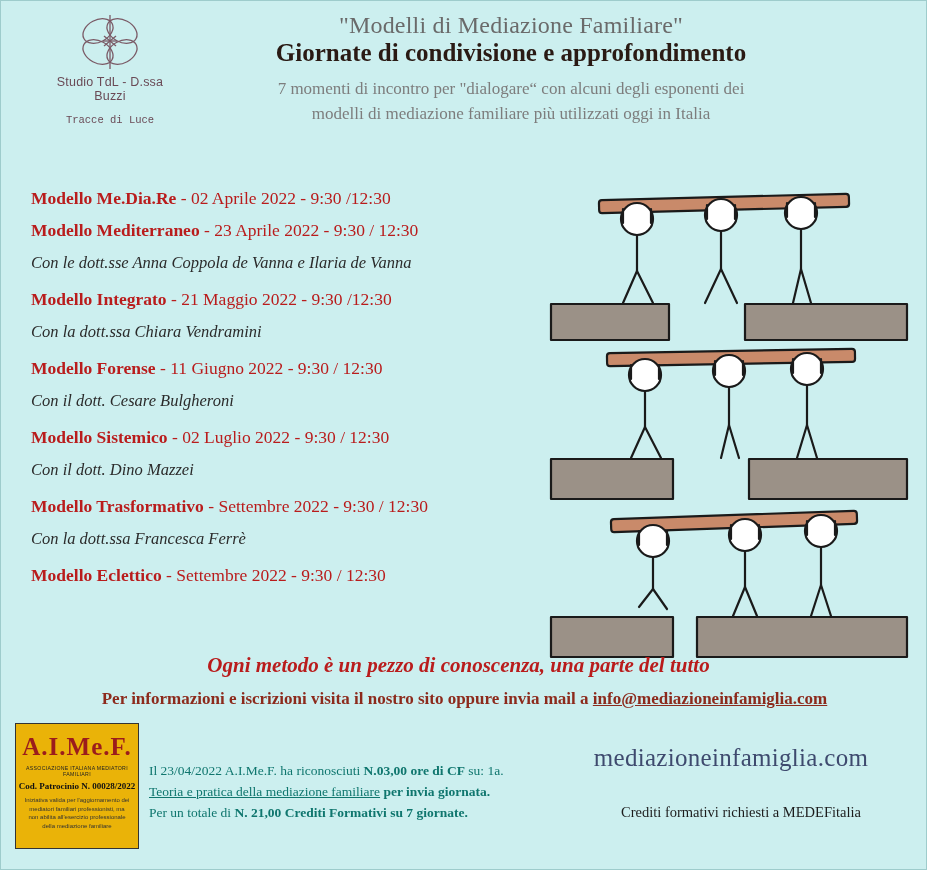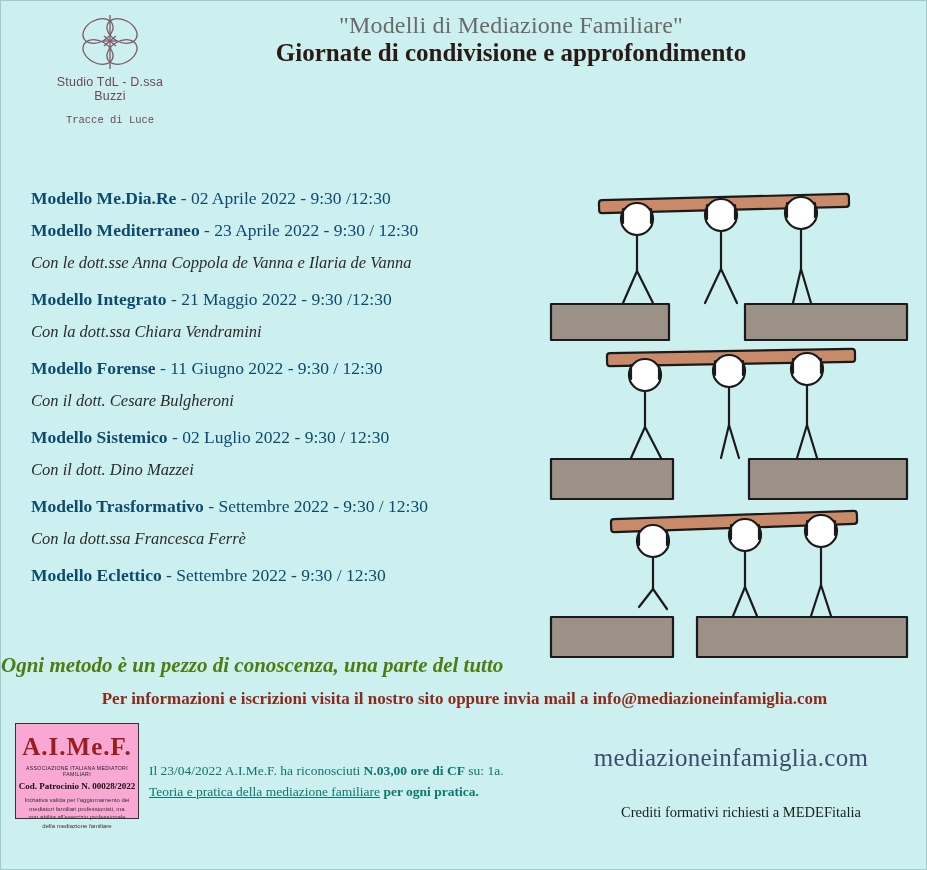--- a/index.html
+++ b/index.html
@@ -87,21 +87,21 @@
   
   .program {
     position: absolute;
     left: 30px;
     top: 184px;
     width: 510px;
   }
   .prog-item { margin-bottom: 6px; }
   .prog-line {
     font-size: 17.5px;
-    color: #0c4a6e;
+    color: #b91c1c;
     line-height: 1.5;
   }
   .prog-line .model {
     font-weight: bold;
   }
   .prog-people {
     font-size: 16.5px;
     font-style: italic;
     color: #2b2b2b;
     line-height: 1.5;
@@ -117,58 +117,60 @@
     width: 360px;
     height: 480px;
   }
 
   
   .motto {
     position: absolute;
     left: 0;
     top: 652px;
     width: 915px;
+    text-align: center;
     font-size: 21px;
     font-weight: bold;
     font-style: italic;
-    color: #4d7c0f;
+    color: #b91c1c;
   }
   .contact-line {
     position: absolute;
     left: 0;
     top: 688px;
     width: 927px;
     text-align: center;
     font-size: 17px;
     font-weight: bold;
     color: #8c2a1c;
   }
   .contact-line .mail {
     color: #8c2a1c;
+    text-decoration: underline;
   }
   .site-big {
     position: absolute;
     left: 540px;
     top: 723px;
     width: 380px;
     text-align: center;
     font-size: 25px;
     color: #3e4a6e;
     letter-spacing: .3px;
     margin-top: 20px;
   }
 
   
   .aimef {
     position: absolute;
     left: 14px;
     top: 722px;
     width: 124px;
-    height: 96px;
-    background: #f9a8d4;
+    height: 126px;
+    background: #eab308;
     border: 1px solid #333;
     text-align: center;
     box-sizing: border-box;
     padding-top: 4px;
   }
   .aimef-logo {
     font-family: "Liberation Serif", serif;
     font-size: 25px;
     font-weight: bold;
     color: #9b1c1c;
@@ -239,20 +241,24 @@
         <path d="M49 25 L37 35"></path>
       </g>
     </svg>
     <div class="logo-name">Studio TdL - D.ssa Buzzi</div>
     <div class="logo-tag">Tracce di Luce</div>
   </div>
 
   <div class="header">
     <div class="h-sub">"Modelli di Mediazione Familiare"</div>
     <div class="h-third">Giornate di condivisione e approfondimento</div>
+    <div class="h-desc">
+      <div>7 momenti di incontro per "dialogare“ con alcuni degli esponenti dei</div>
+      <div>modelli di mediazione familiare più utilizzati oggi in Italia</div>
+    </div>
   </div>
 
   <div class="program">
 
     <div class="prog-item">
       <div class="prog-line">
         <span class="model">Modello Me.Dia.Re</span><span> - 02 Aprile 2022 - 9:30 /12:30</span>
       </div>
     </div>
 
@@ -379,19 +385,22 @@
     <div class="aimef-assoc">ASSOCIAZIONE ITALIANA MEDIATORI FAMILIARI</div>
     <div class="aimef-cod">Cod. Patrocinio N. 00028/2022</div>
     <div class="aimef-note">Iniziativa valida per l'aggiornamento dei mediatori familiari professionisti, ma non abilita all'esercizio professionale della mediazione familiare</div>
   </div>
 
   <div class="credits">
     <div>
       <span>Il 23/04/2022 A.I.Me.F. ha riconosciuti </span><b>N.03,00 ore di CF</b><span> su:  1a.</span>
     </div>
     <div>
-      <span class="ul">Teoria e pratica della mediazione familiare</span><b> per ogni pratica.</b>
+      <span class="ul">Teoria e pratica della mediazione familiare</span><b> per invia giornata.</b>
+    </div>
+    <div>
+      <span>Per un totale di </span><b>N. 21,00 Crediti Formativi su 7 giornate.</b>
     </div>
   </div>
 
   <div class="medef">Crediti formativi richiesti a MEDEFitalia</div>
 
 </div>
 
 </body></html>

